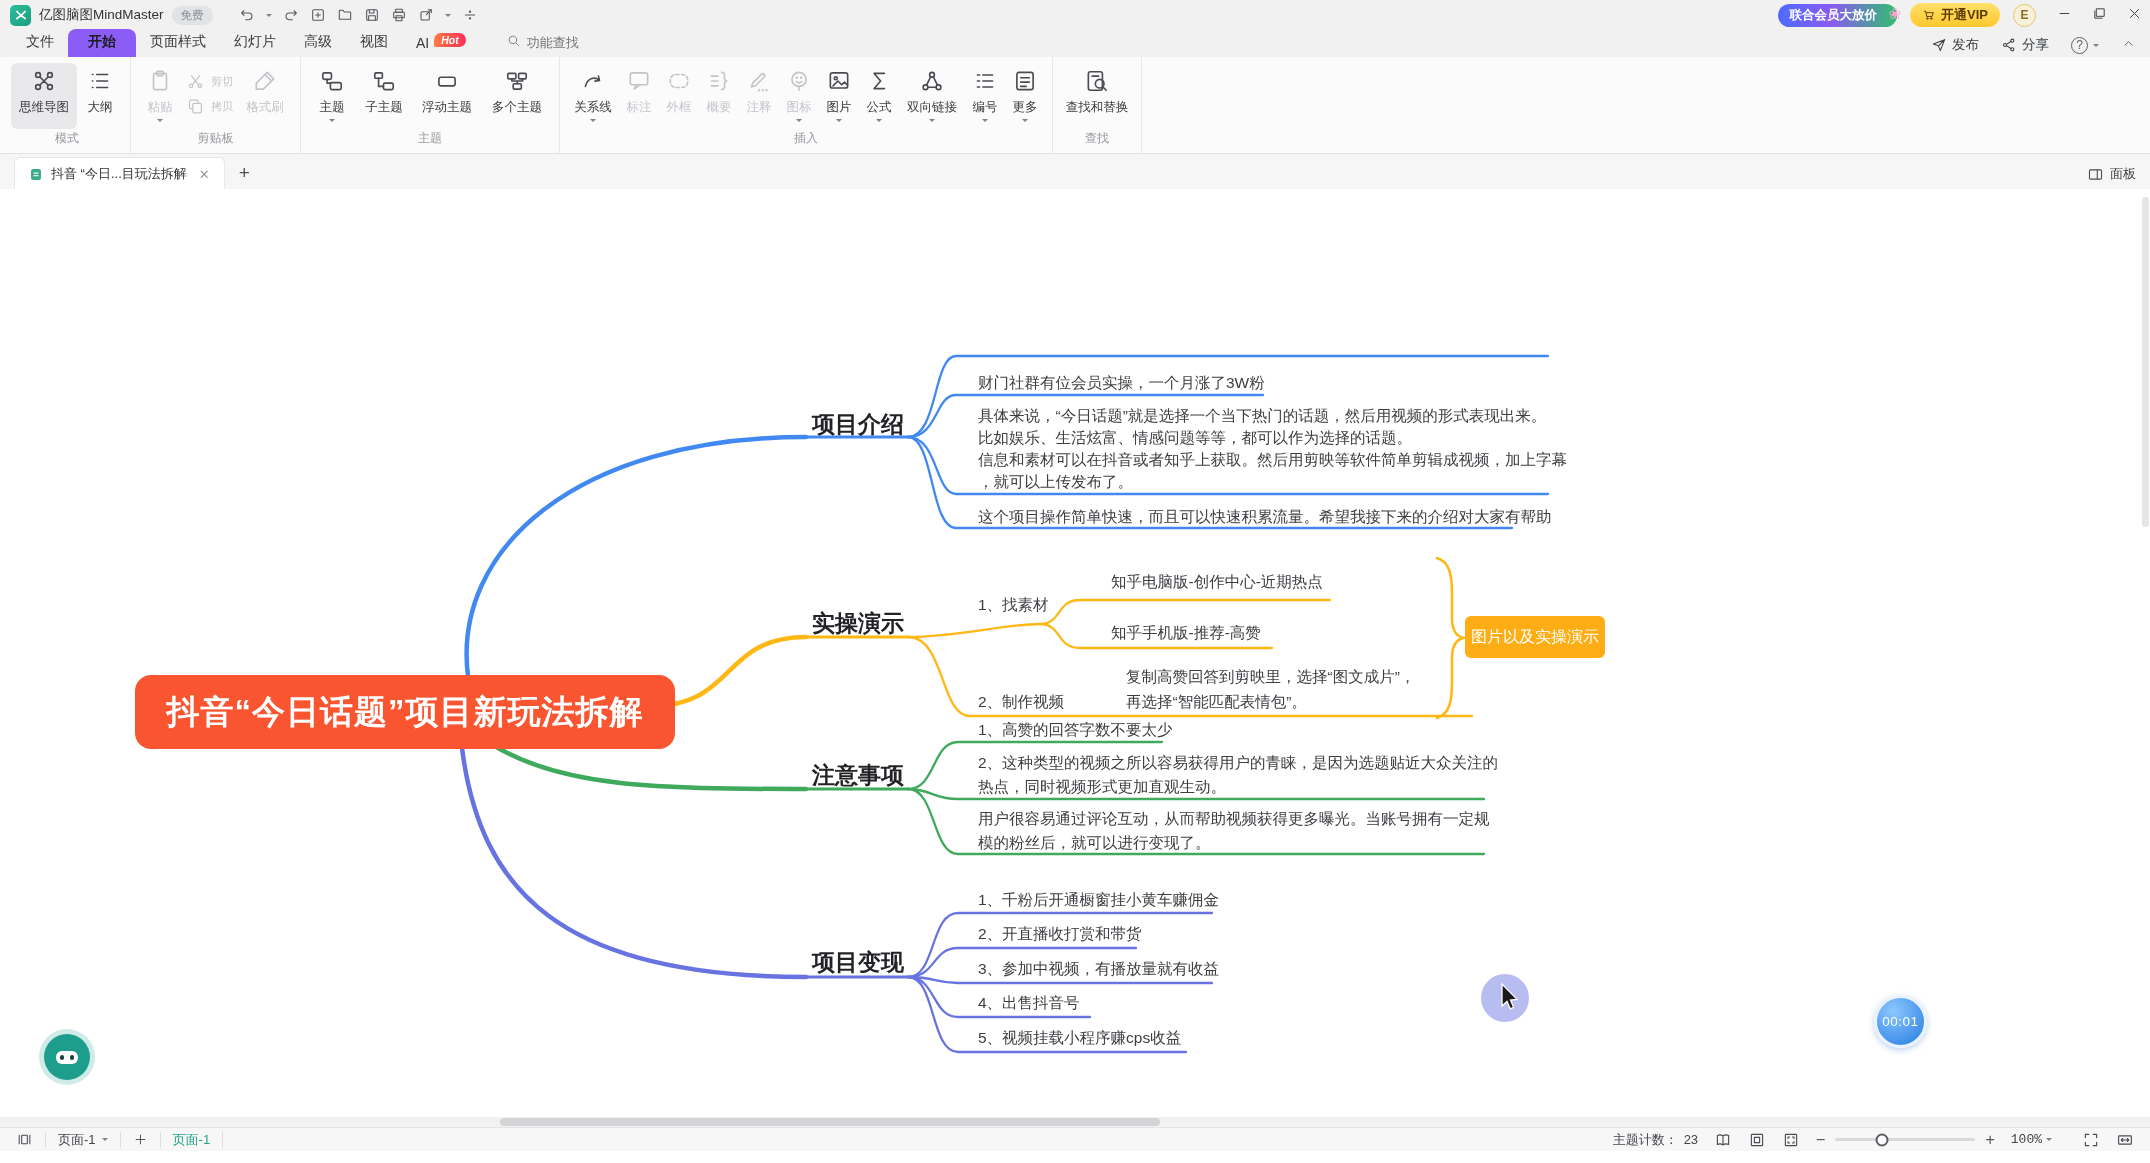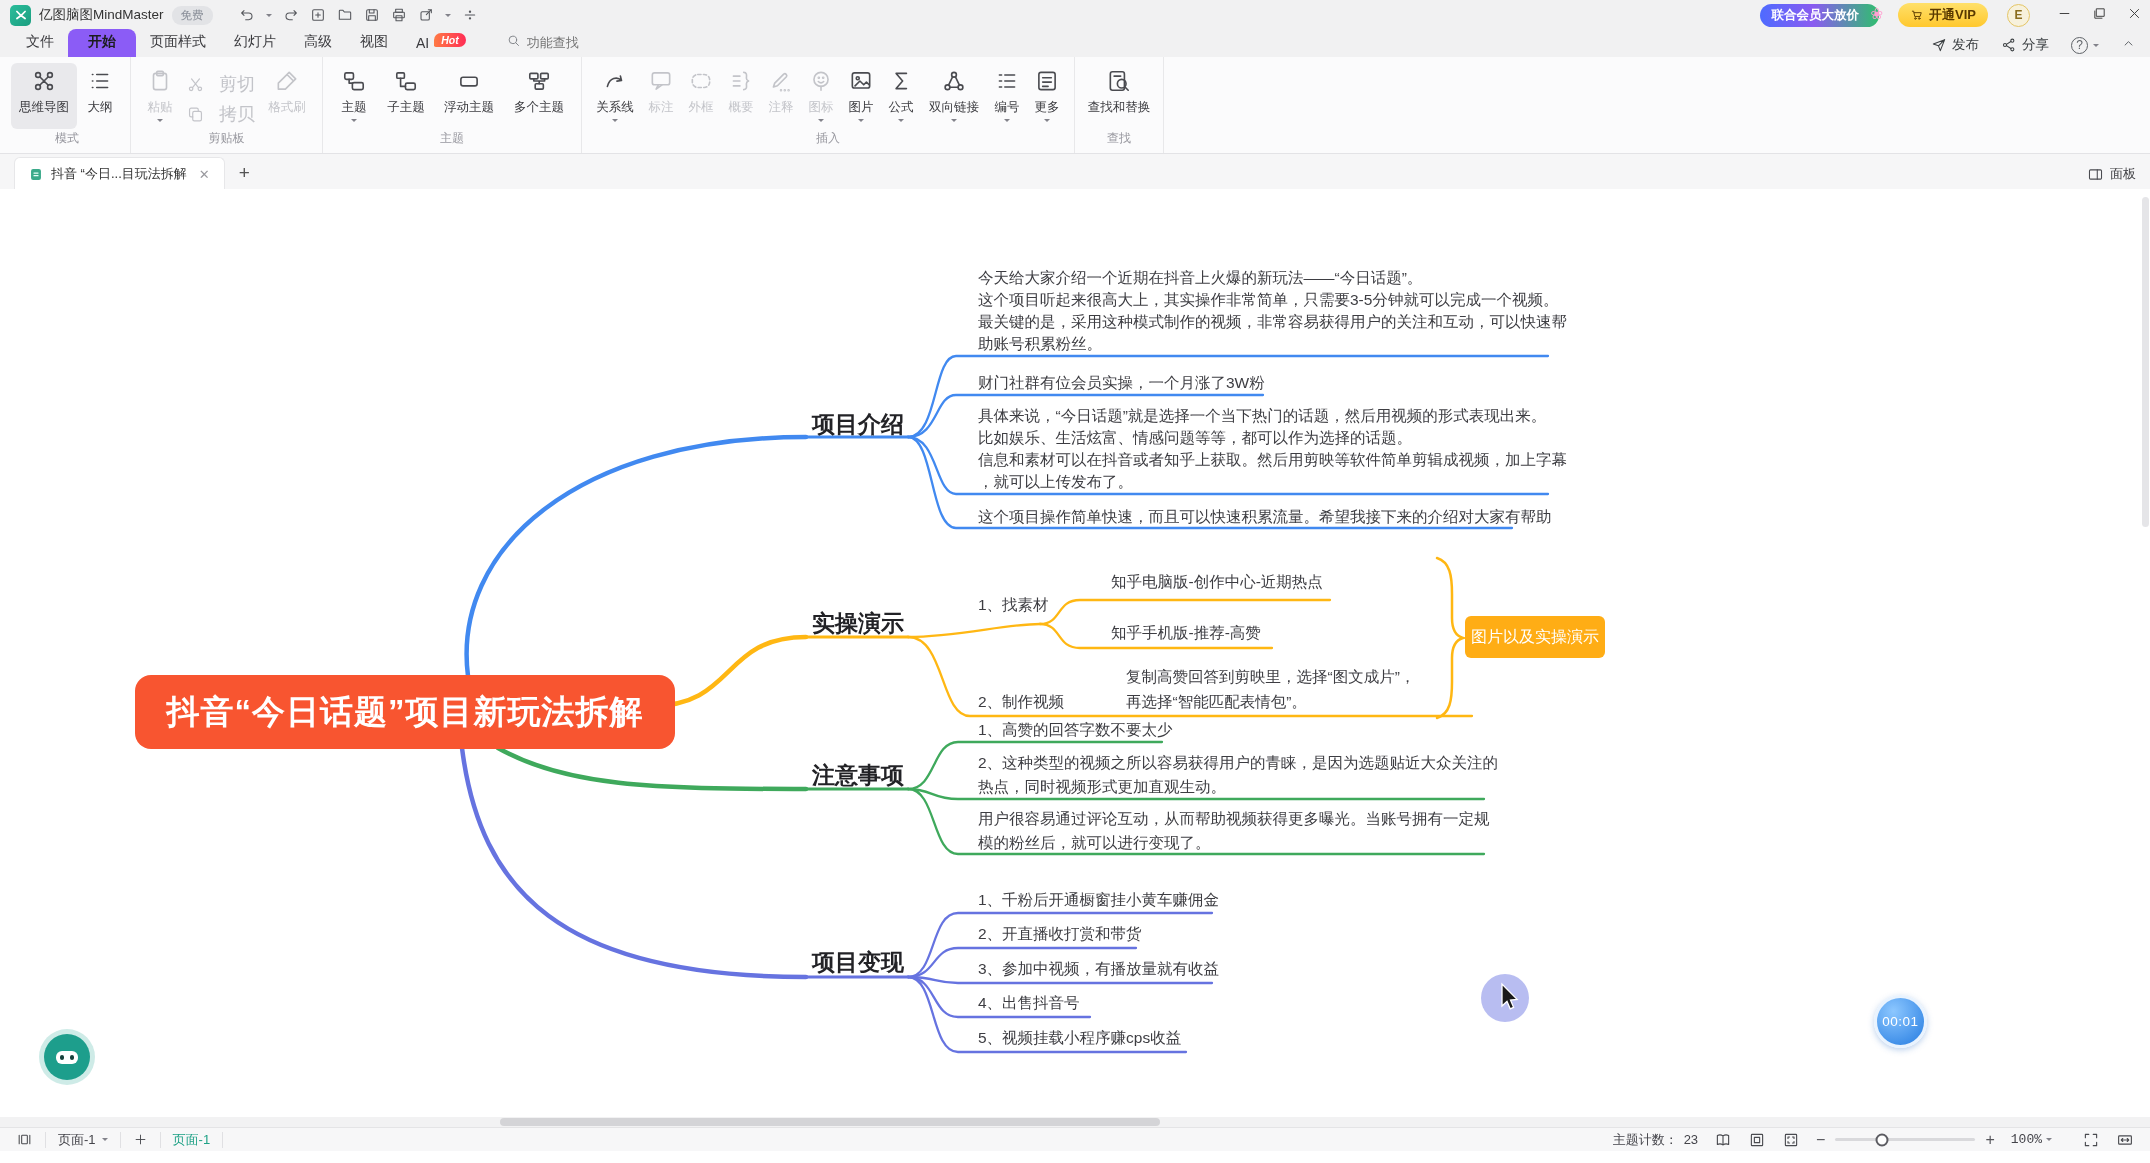--- a/index.html
+++ b/index.html
@@ -9,21 +9,21 @@
 
   
   .titlebar { position:relative; height:30px; background:#F1F1F2; display:flex; align-items:center; padding:0 10px; }
   .logo { width:21px; height:21px; border-radius:5px; background:linear-gradient(135deg,#2BBD9B,#1B9E80);
           display:flex; align-items:center; justify-content:center; margin-right:8px; }
   .appname { font-size:13.5px; color:#333; }
   .freepill { margin-left:8px; background:#E2E3E6; color:#8A8F99; font-size:11.5px; padding:2px 9px; border-radius:9px; }
   .qicons { display:flex; align-items:center; gap:11px; margin-left:26px; color:#55575c; }
   .qicons svg { display:block; }
   .cdn { width:0; height:0; border:3.5px solid transparent; border-top-color:#82828a; margin-top:3px; display:inline-block; }
-  .tb-right { position:absolute; right:8px; top:0; height:30px; display:flex; align-items:center; gap:19px; }
+  .tb-right { position:absolute; right:8px; top:0; height:30px; display:flex; align-items:center; gap:13px; }
   .promopill { background:linear-gradient(90deg,#4E6BFF,#8A5BF0 45%,#2FBF6E); color:#fff; font-size:12.5px; font-weight:bold;
                padding:3px 20px 3px 12px; border-radius:12px; position:relative; }
   .flower { position:absolute; right:-4px; top:1px; color:#FF9FD0; font-size:15px; }
   .vippill { background:linear-gradient(180deg,#FFE06A,#FFC82E); color:#5A3A00; font-size:13px; font-weight:bold;
              padding:3px 12px; border-radius:13px; display:flex; align-items:center; gap:5px; }
   .avatar { width:23px; height:23px; border-radius:50%; background:#F7F1DC; border:1.5px solid #E4C566;
             color:#8a6d1f; font-size:12px; font-weight:bold; display:flex; align-items:center; justify-content:center; }
   .winbtns { display:flex; align-items:center; gap:20px; color:#444; margin-left:8px; }
 
   
@@ -44,21 +44,21 @@
   .ribbon { height:97px; background:#FBFBFC; border-bottom:1px solid #E3E3E6; display:flex; padding-left:4px; }
   .rgroup { border-right:1px solid #E8E8EA; padding:6px 7px 0; display:flex; flex-direction:column; }
   .rbtns { display:flex; align-items:flex-start; }
   .rbtn { display:flex; flex-direction:column; align-items:center; padding-top:5px; height:66px; }
   .rbtn svg { display:block; }
   .rbtn .lbl { font-size:12.5px; color:#3c3c40; margin-top:5px; white-space:nowrap; }
   .rbtn.active { background:#E9E9EC; border-radius:6px; }
   .dis { color:#C3C4C9 !important; }
   .dis .lbl { color:#C3C4C9; }
   .rsmallcol { display:flex; flex-direction:column; gap:6px; padding-top:9px; margin:0 4px; }
-  .rsmall { display:flex; align-items:center; gap:14px; font-size:18px; color:#3c3c40; }
+  .rsmall { display:flex; align-items:center; gap:6px; font-size:11px; color:#3c3c40; }
   .rlabel { text-align:center; font-size:12px; color:#97979E; margin-top:1px; }
   .ic { stroke:currentColor; fill:none; stroke-width:1.5; stroke-linecap:round; stroke-linejoin:round; color:#4a4b50; }
   .dis .ic { color:#C3C4C9; }
   .ti { stroke:currentColor; fill:none; stroke-width:1.6; stroke-linecap:round; stroke-linejoin:round; }
 
   
   .docbar { height:37px; background:#F6F6F7; border-bottom:1px solid #E7E7E9; display:flex; align-items:flex-end; position:relative; }
   .doctab { background:#fff; border:1px solid #E7E7E9; border-bottom:none; border-radius:6px 6px 0 0; height:33px;
             display:flex; align-items:center; gap:8px; padding:0 14px; margin-left:14px; font-size:13px; color:#333; }
   .closex { color:#9a9a9f; font-size:13px; margin-left:4px; }
@@ -519,24 +519,20 @@
       </g>
     </svg>
 
     <div class="central" style="top:486px">抖音“今日话题”项目新玩法拆解</div>
 
     <div class="blabel" style="left:812px; top:220px">项目介绍</div>
     <div class="blabel" style="left:812px; top:419px">实操演示</div>
     <div class="blabel" style="left:812px; top:571px">注意事项</div>
     <div class="blabel" style="left:812px; top:758px">项目变现</div>
 
-    <div class="note" style="left:978px; top:78px">今天给大家介绍一个近期在抖音上火爆的新玩法——“今日话题”。
-这个项目听起来很高大上，其实操作非常简单，只需要3-5分钟就可以完成一个视频。
-最关键的是，采用这种模式制作的视频，非常容易获得用户的关注和互动，可以快速帮
-助账号积累粉丝。</div>
     <div class="note" style="left:978px; top:183px">财门社群有位会员实操，一个月涨了3W粉</div>
     <div class="note" style="left:978px; top:216px">具体来说，“今日话题”就是选择一个当下热门的话题，然后用视频的形式表现出来。
 比如娱乐、生活炫富、情感问题等等，都可以作为选择的话题。
 信息和素材可以在抖音或者知乎上获取。然后用剪映等软件简单剪辑成视频，加上字幕
 ，就可以上传发布了。</div>
     <div class="note" style="left:978px; top:317px">这个项目操作简单快速，而且可以快速积累流量。希望我接下来的介绍对大家有帮助</div>
 
     <div class="note" style="left:978px;  top:405px">1、找素材</div>
     <div class="note" style="left:1111px; top:382px">知乎电脑版-创作中心-近期热点</div>
     <div class="note" style="left:1111px; top:433px">知乎手机版-推荐-高赞</div>

